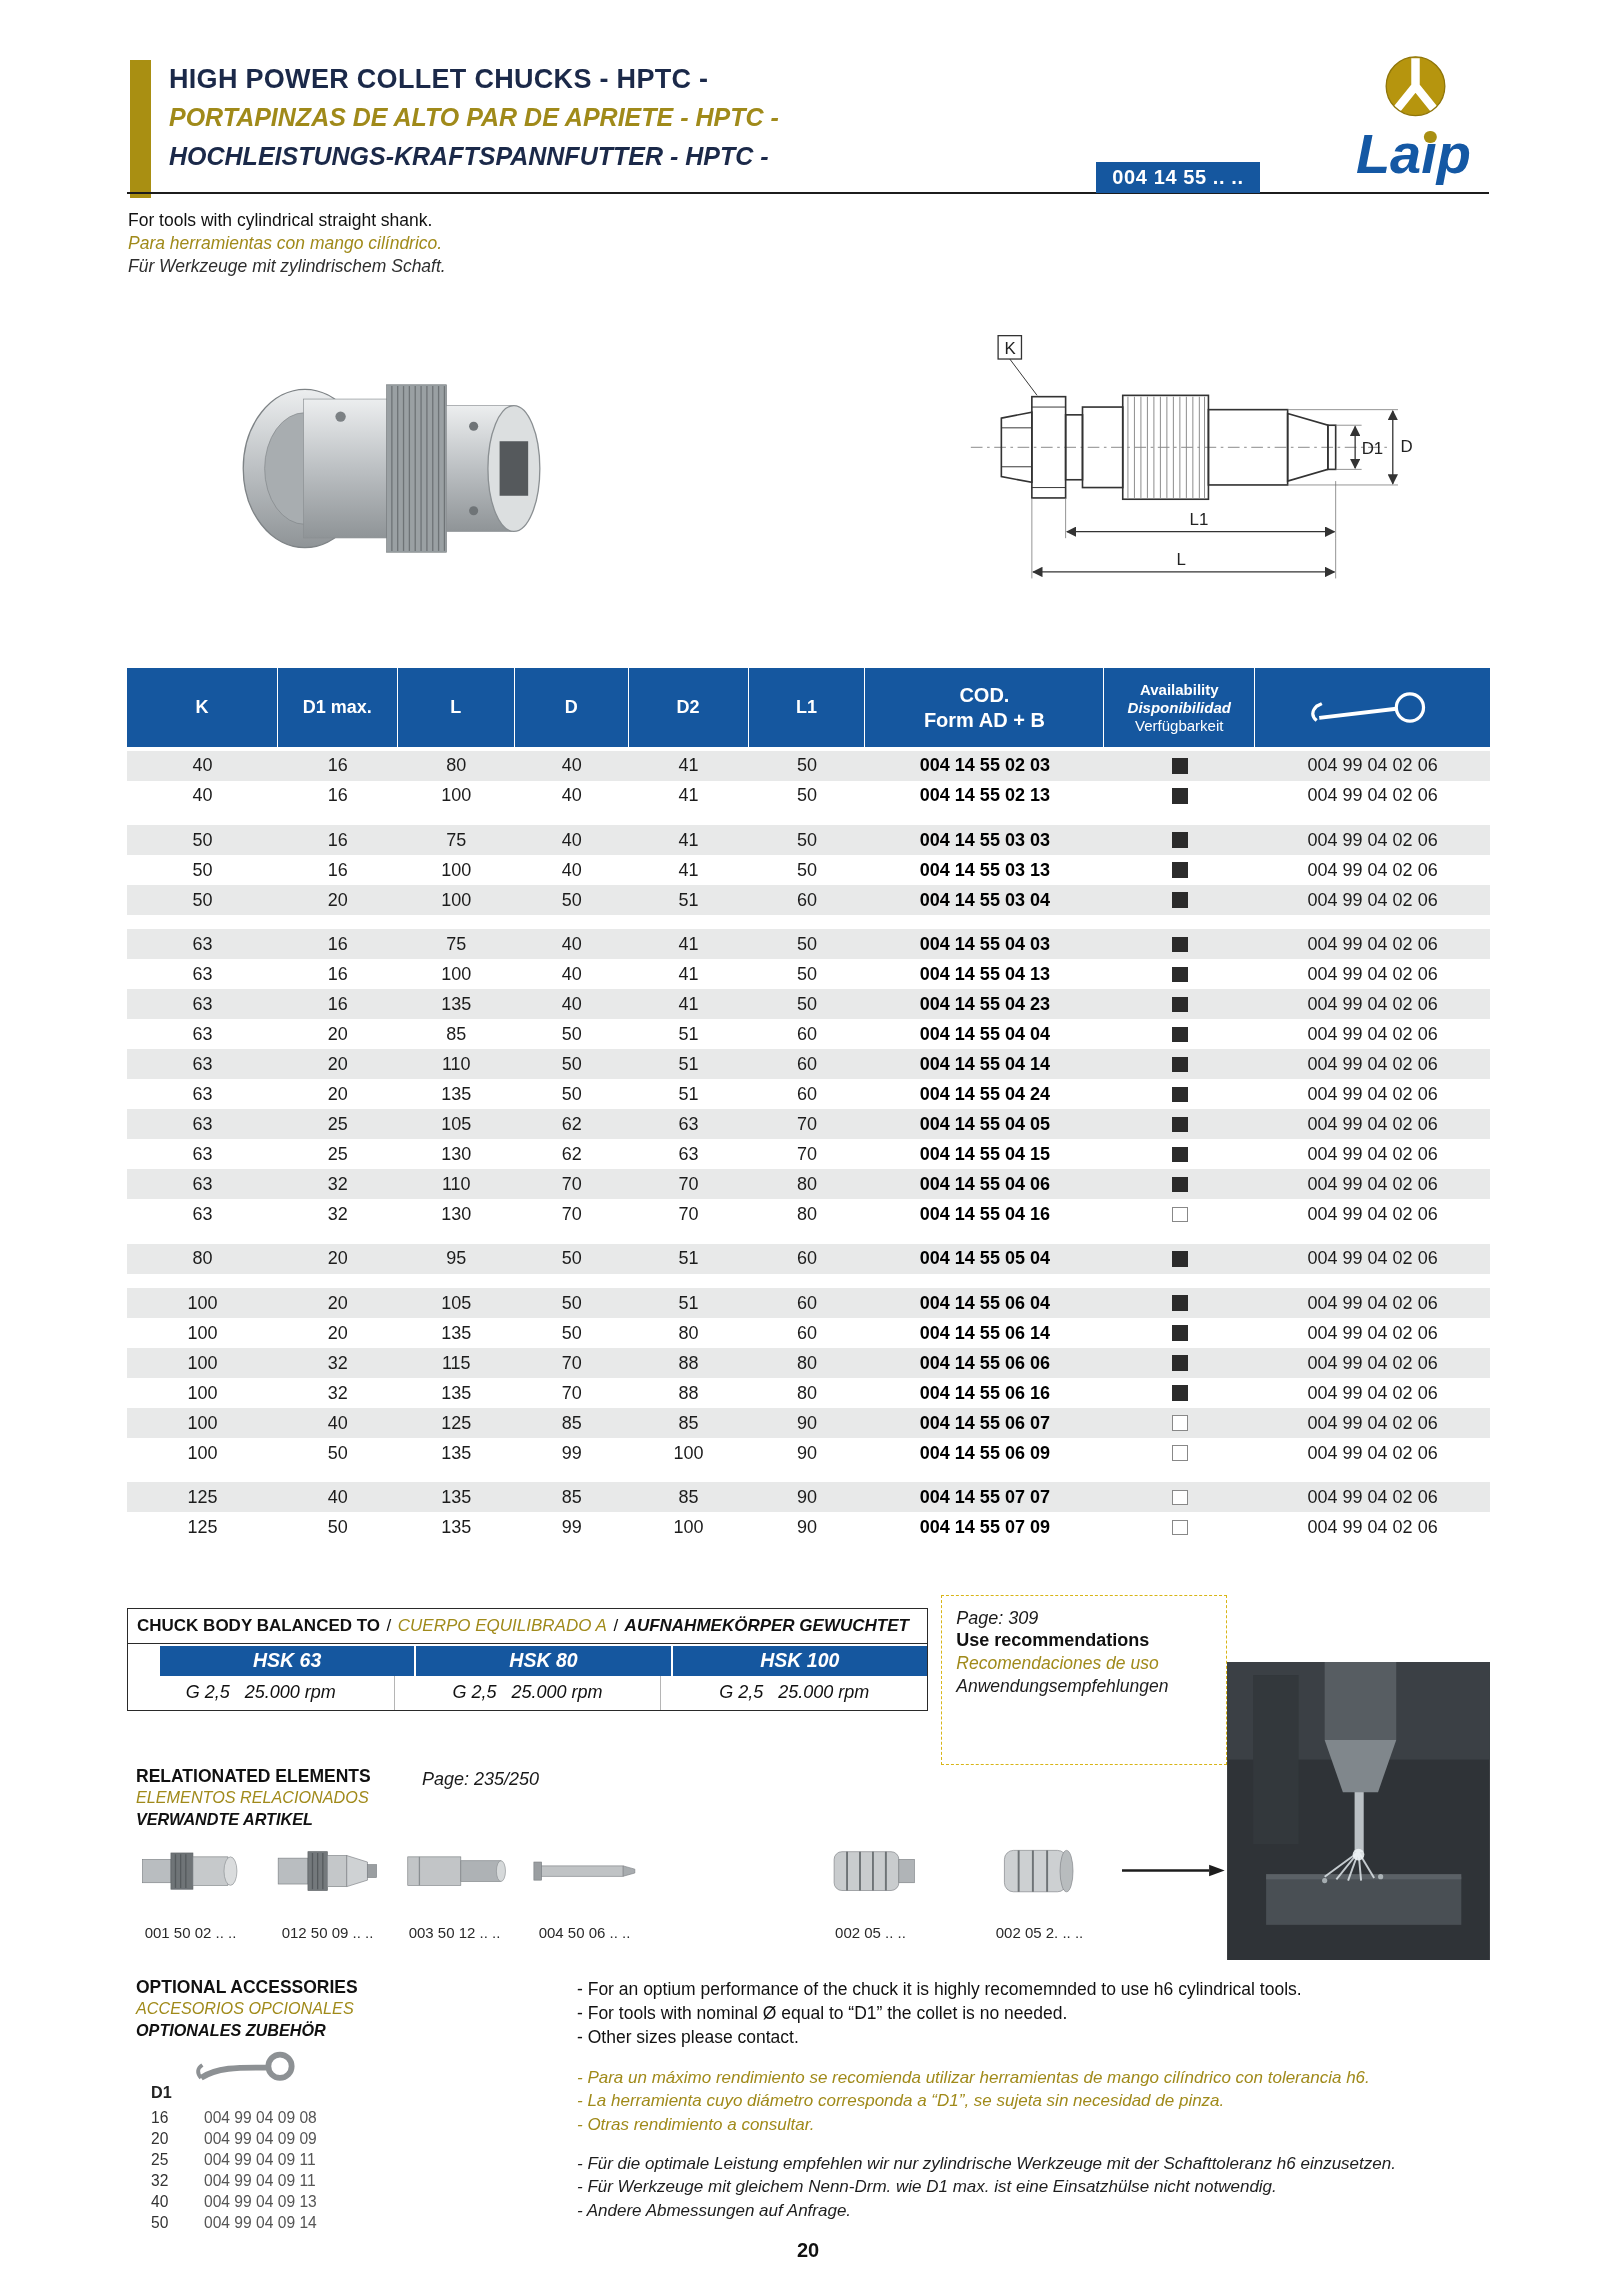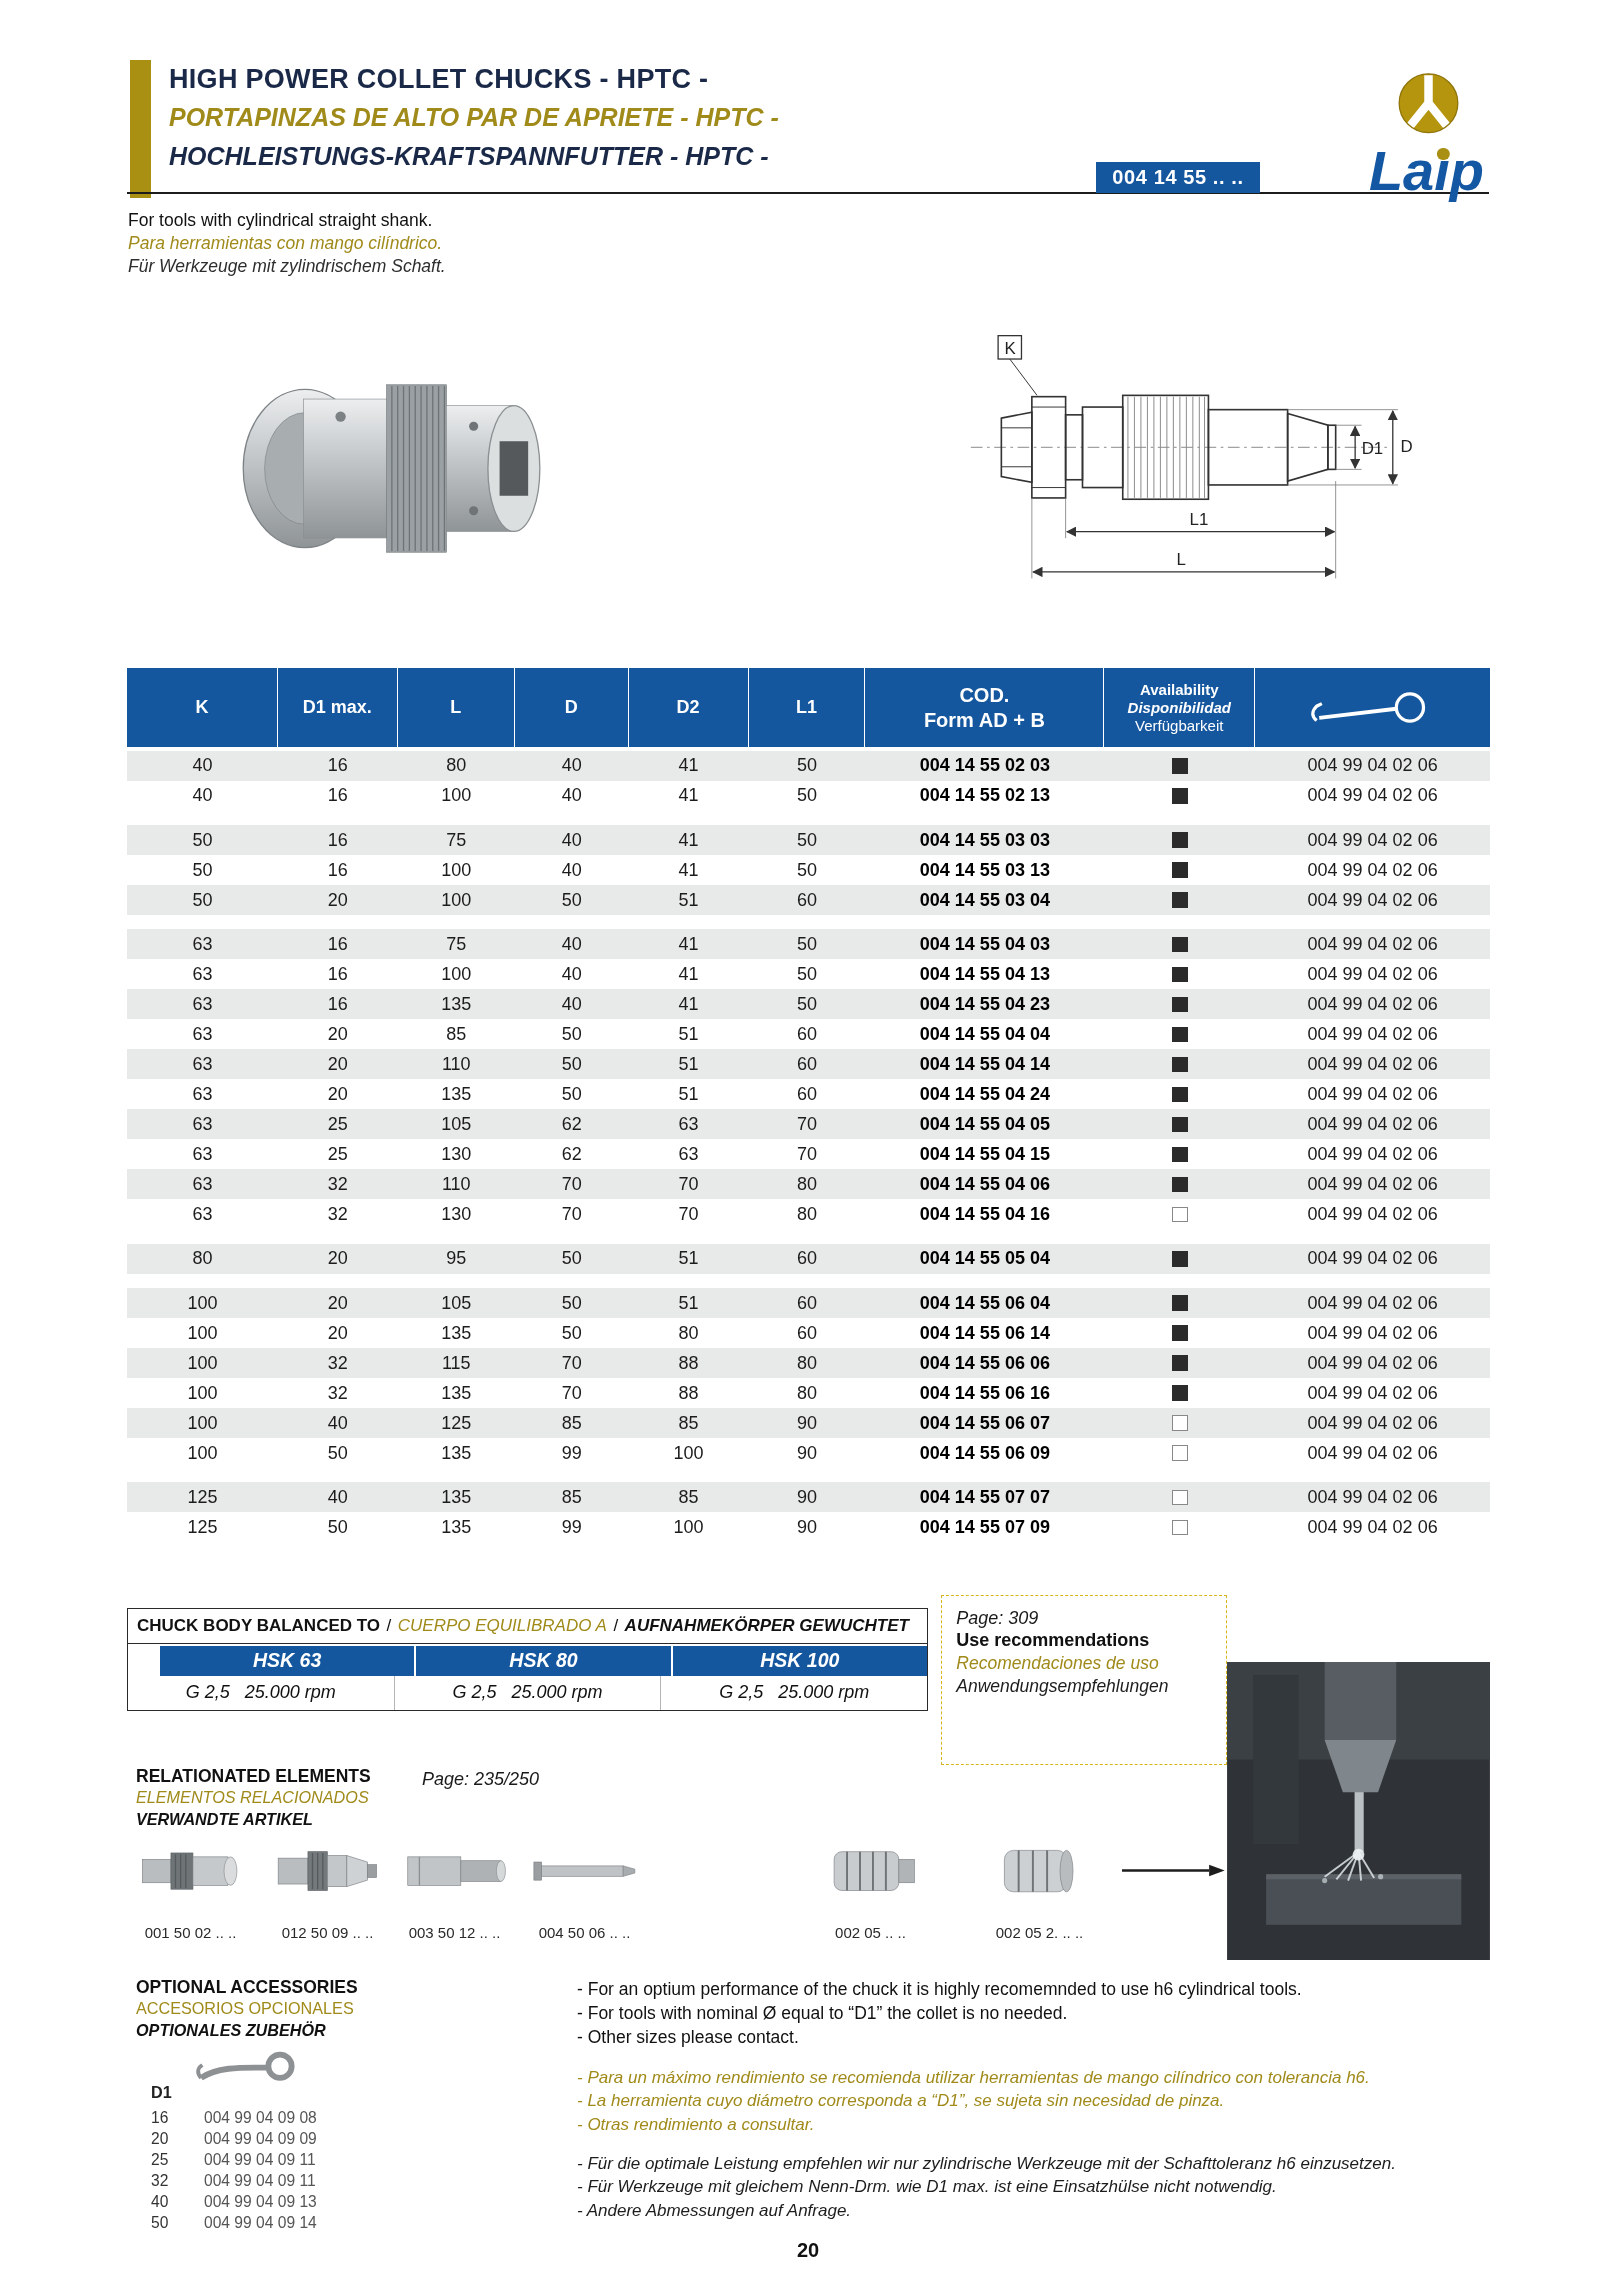--- a/index.html
+++ b/index.html
@@ -7,21 +7,21 @@
        font-family:"Liberation Sans",sans-serif;color:#161616;overflow:hidden;}
 
   
   .accent-bar{position:absolute;left:130px;top:60px;width:21px;height:138px;background:var(--gold,#a98f12);}
   .title-en{position:absolute;left:169px;top:64px;font-size:27px;font-weight:bold;color:#1b2949;letter-spacing:0.3px;white-space:nowrap;}
   .title-es{position:absolute;left:169px;top:103px;font-size:25px;font-weight:bold;font-style:italic;color:var(--gold_text,#a08a1a);white-space:nowrap;}
   .title-de{position:absolute;left:169px;top:142px;font-size:25px;font-weight:bold;font-style:italic;color:#1b2949;white-space:nowrap;}
   .header-rule{position:absolute;left:127px;top:192px;width:1362px;height:1.9px;background:#1c1c1c;}
   .code-box{position:absolute;left:1096px;top:162px;width:164px;height:30.5px;background:var(--blue,#15579f);
             color:#fff;font-weight:bold;font-size:20px;text-align:center;line-height:30.5px;letter-spacing:0.6px;}
-  .logo{position:absolute;left:1352px;top:66px;width:143px;height:146px;margin-left:13px;}
+  .logo{position:absolute;left:1352px;top:49px;width:143px;height:146px;}
   .logo-emblem{position:absolute;left:27px;top:0;}
   .logo-text{position:absolute;left:3.9px;top:77px;font-size:56px;line-height:56px;font-weight:bold;font-style:italic;color:#1458a4;white-space:nowrap;}
   .logo-text .li{position:relative;display:inline-block;}
   .logo-text .dot{position:absolute;left:58%;top:5.2px;transform:translateX(-50%);width:12.3px;height:12.3px;border-radius:50%;background:var(--gold,#b6950e);}
 
   
   .intro{position:absolute;left:128px;top:209px;font-size:17.5px;line-height:23px;}
   .intro .en{color:#111;}
   .intro .es{font-style:italic;color:var(--gold_text,#a08a1a);}
   .intro .de{font-style:italic;color:#2e2e2e;}
@@ -87,21 +87,21 @@
   .rel-page{position:absolute;left:422px;top:1769px;font-style:italic;font-size:18px;color:#1a1a1a;}
   .thumb{position:absolute;top:1823px;text-align:center;}
   .thumb .code{font-size:15px;color:#2a2a2a;margin-top:7.8px;}
   #th1{left:129px;width:123px;} #th2{left:266px;width:123px;} #th3{left:393px;width:123px;}
   #th4{left:523px;width:123px;} #th5{left:809px;width:123px;} #th6{left:978px;width:123px;}
   .rel-arrow{position:absolute;left:1122px;top:1862px;}
 
   
   .acc-titles{position:absolute;left:136px;top:1977px;line-height:21.4px;}
   .acc-titles .en{font-weight:bold;font-size:17.5px;color:#111;}
-  .acc-titles .es{font-size:16.2px;color:var(--gold_text,#a08a1a);}
+  .acc-titles .es{font-style:italic;font-size:16.2px;color:var(--gold_text,#a08a1a);}
   .acc-titles .de{font-weight:bold;font-style:italic;font-size:16.2px;color:#111;}
   .acc-spanner{position:absolute;left:192px;top:2039px;}
   .acc-d1{position:absolute;left:151px;top:2083px;font-weight:bold;font-size:16.2px;color:#222;}
   .acc-list{position:absolute;left:151px;top:2107px;font-size:15.6px;}
   .acc-row{display:flex;height:21px;align-items:center;}
   .acc-row .n{width:53px;color:#333;}
   .acc-row .c{color:#555;}
 
   
   .notes{position:absolute;left:577px;top:1977px;width:910px;}

